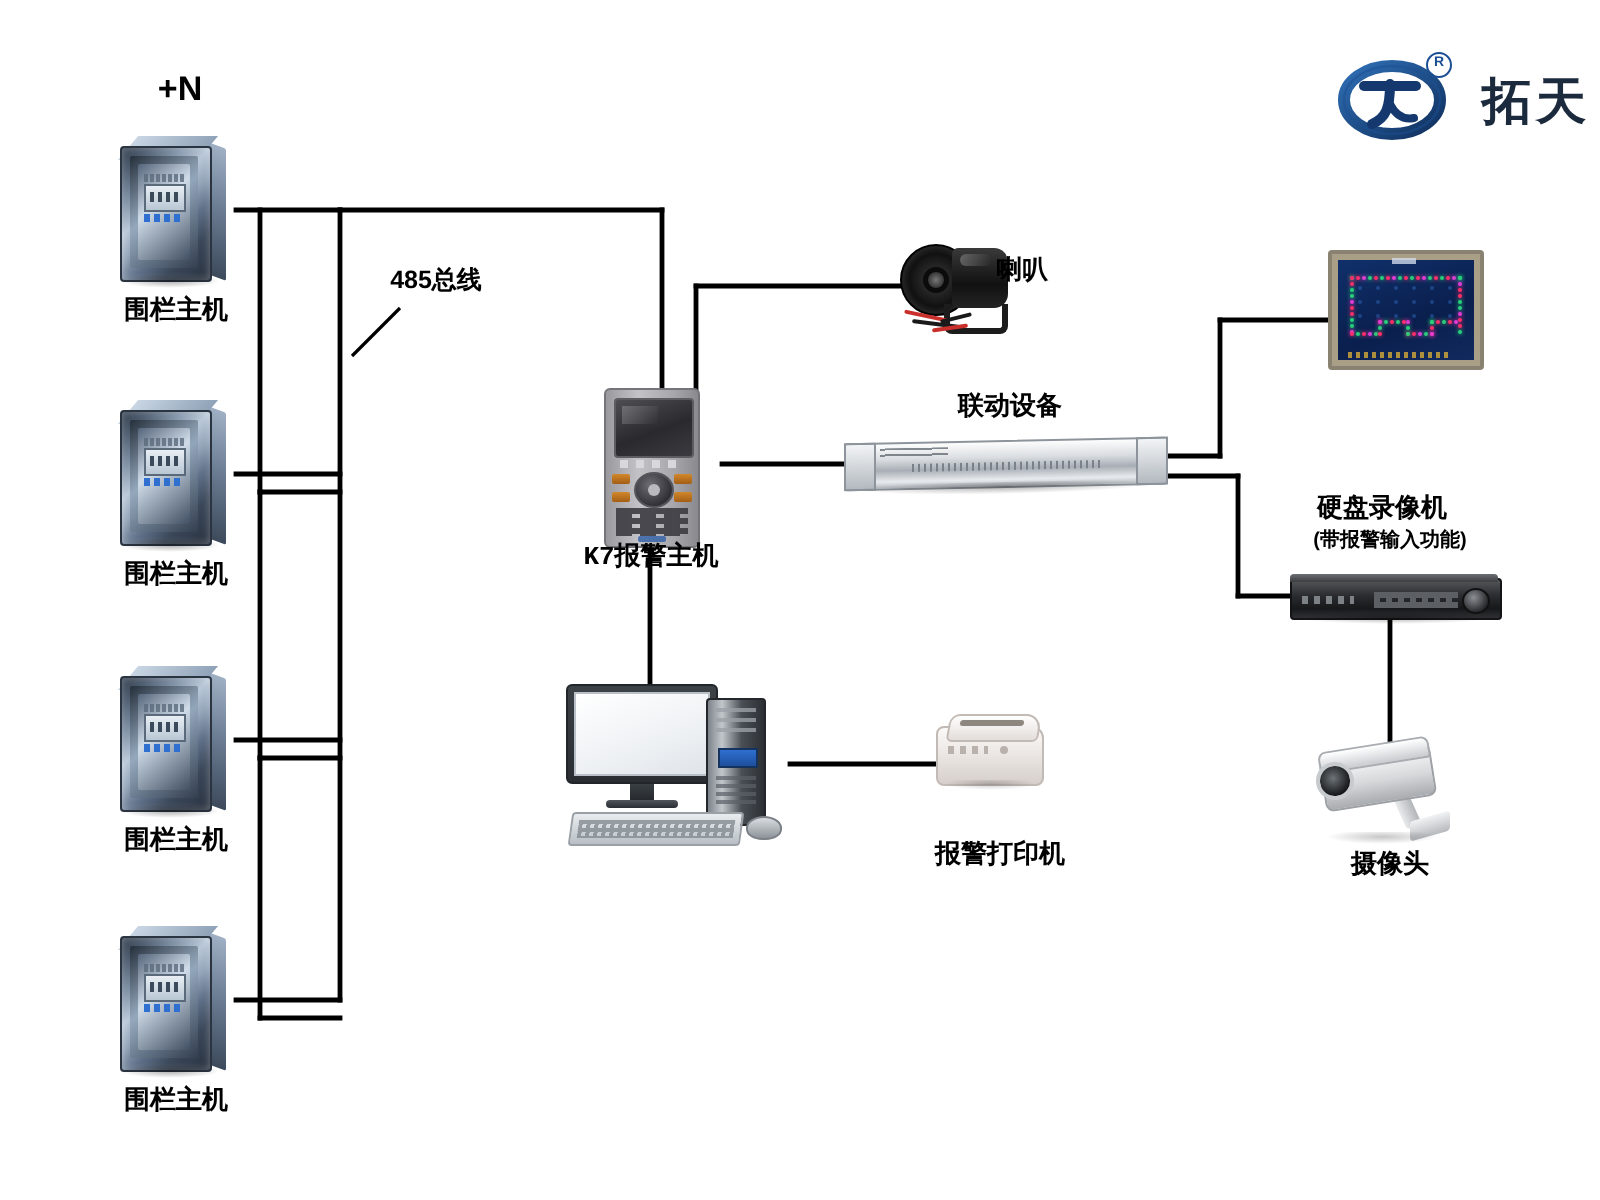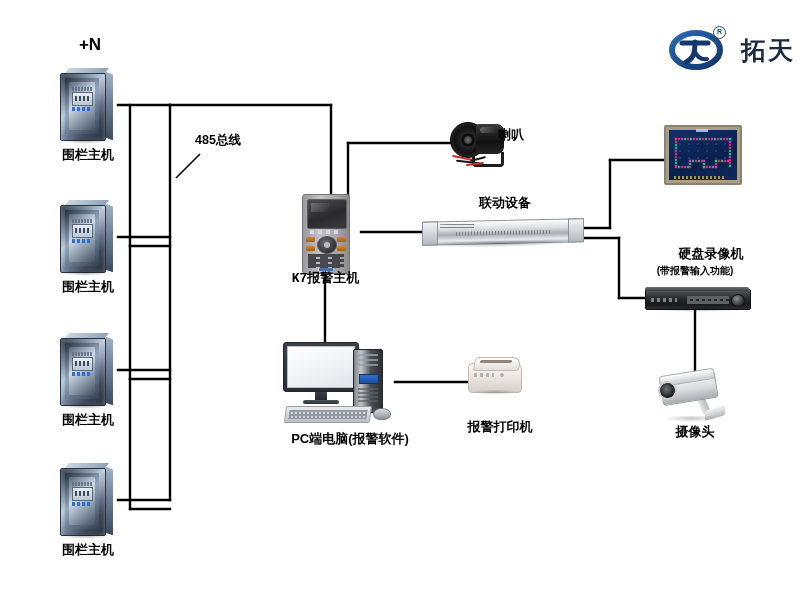--- a/index.html
+++ b/index.html
@@ -499,21 +499,21 @@
           <div class="dot" style="left: 46px; top: 27px; background: rgb(43, 95, 174); opacity: 0.55;"></div>
           <div class="dot" style="left: 55px; top: 13px; background: rgb(43, 95, 174); opacity: 0.55;"></div>
           <div class="dot" style="left: 55px; top: 20px; background: rgb(43, 95, 174); opacity: 0.55;"></div>
           <div class="dot" style="left: 55px; top: 27px; background: rgb(43, 95, 174); opacity: 0.55;"></div>
         </div>
       <div class="hdr"></div>
       <div class="cap"></div>
     </div>
   </div>
 
-  <div class="lbl" style="left:636px;top:247px;width:150px;">硬盘录像机</div>
+  <div class="lbl" style="left:616px;top:247px;width:150px;">硬盘录像机</div>
   <div class="lbl sub" style="left:620px;top:265px;width:150px;">(带报警输入功能)</div>
   <div class="node" style="left:645px;top:287px;">
     <div class="dvr">
       <div class="bdy"></div>
         <div class="top"></div>
         <div class="txt"></div>
       <div class="btns"></div>
         <div class="jog"></div>
         <div class="shadow"></div>
     </div>
@@ -542,21 +542,20 @@
           <div class="bay"></div>
           <div class="scr"></div>
           <div class="vent"></div>
         </div>
       <div class="kbd">
           <i></i>
         </div>
       <div class="mouse"></div>
     </div>
   </div>
-  <div class="lbl" style="left:255px;top:432px;width:190px;">PC端电脑(报警软件)</div>
 
   <div class="node" style="left:468px;top:355px;">
     <div class="prn">
       <div class="bdy"></div>
         <div class="top"></div>
         <div class="slot"></div>
       <div class="btns"></div>
         <div class="led"></div>
         <div class="shadow"></div>
     </div>

